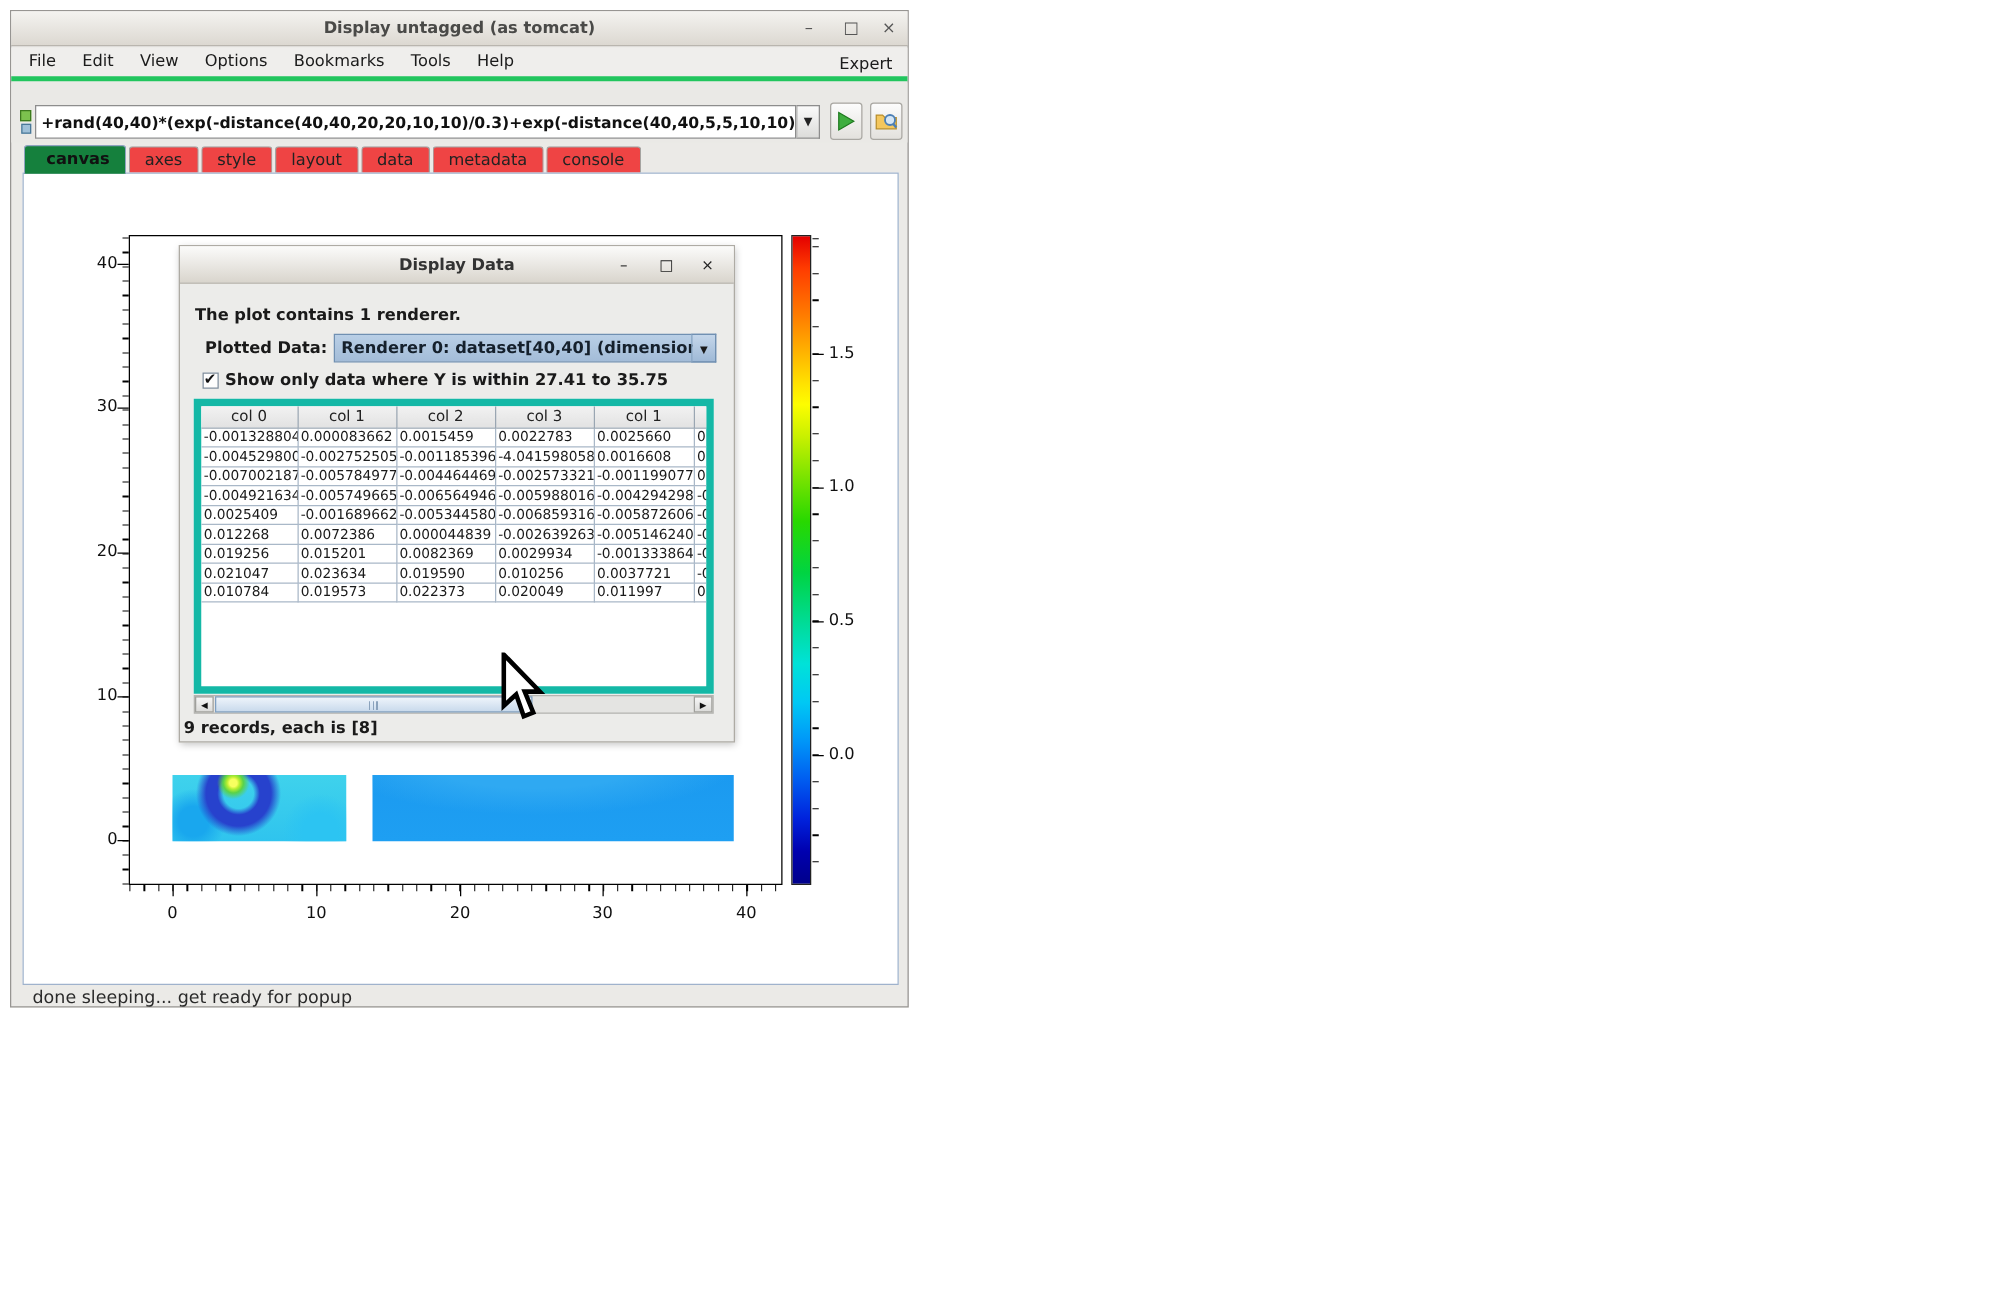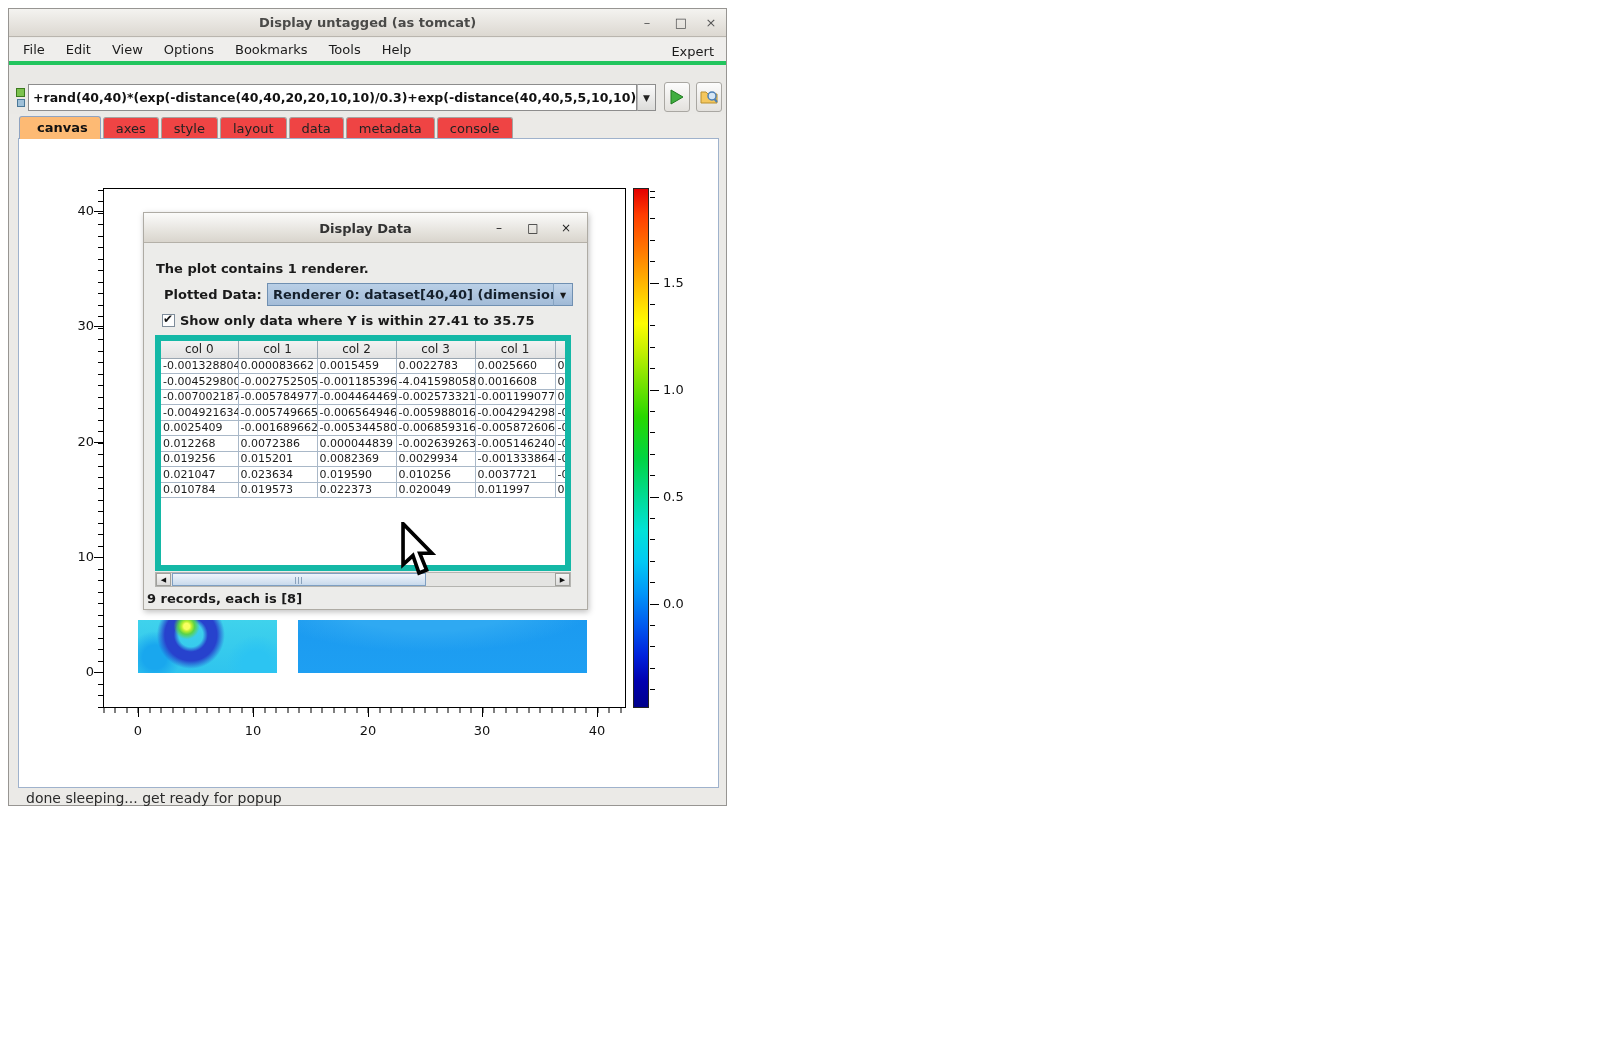--- a/index.html
+++ b/index.html
@@ -25,21 +25,21 @@
                font-size:12.5px; font-weight:bold; color:#111; line-height:25px; padding-left:4px; white-space:nowrap; overflow:hidden; }
   .uri-drop { position:absolute; left:628px; top:18px; width:19px; height:27px; background:linear-gradient(#fafafa,#dcdcda);
               border:1px solid #8d8d8d; border-left:1px solid #b5b5b5; font-size:9px; text-align:center; line-height:27px; color:#222; }
   .tbtn { position:absolute; top:16px; width:26px; height:30px; background:linear-gradient(#fcfcfc,#e3e1dd); border:1px solid #a9a7a2; border-radius:3px; }
   .tbtn svg { position:absolute; left:3px; top:5px; }
 
   
   .tabsrow { position:absolute; left:0; top:107px; width:100%; height:23px; display:flex; gap:2px; padding-left:10px; }
   .tab { height:22px; margin-top:1px; padding:3px 12px 0 12px; font-size:13px; color:#222; background:#ef4444;
          border:1px solid #a5a3a0; border-bottom:none; border-radius:3px 3px 0 0; cursor:default; }
-  .tab.active { background:#fdba74; border-color:#8fa3c0; height:23px; margin-top:0; font-weight:bold; color:#111; z-index:3;padding-left:17px; }
+  .tab.active { background:#15803d; border-color:#8fa3c0; height:23px; margin-top:0; font-weight:bold; color:#111; z-index:3;padding-left:17px; }
 
   
   .canvas { position:absolute; left:9px; top:129px; width:701px; height:650px; background:#fff; border:1px solid #9fb2cc; }
 
   
   .plotframe { position:absolute; left:103px; top:188px; width:523px; height:520px; border:1px solid #000; background:#fff; }
   .tickstrip { position:absolute; }
   .majtick { position:absolute; background:#000; }
   .ticklabel { position:absolute; font-size:13px; color:#111; }
   .cbar { position:absolute; left:633px; top:188px; width:16px; height:520px; border:1px solid #222;
@@ -55,21 +55,21 @@
         radial-gradient(circle 30px at 38% 28%, rgba(30,60,200,0) 12px, #2742cd 17px 26px, rgba(39,66,205,0) 34px),
         radial-gradient(circle 26px at 12% 70%, #19a7ee 0 12px, rgba(25,167,238,0) 26px),
         radial-gradient(circle 30px at 85% 85%, #2cc4f2 0 14px, rgba(44,196,242,0) 30px),
         linear-gradient(#3fd2ec,#2fc4ee); }
   .strip-right { position:absolute; left:298px; top:620px; width:289px; height:53px;
       background:
         radial-gradient(ellipse 220px 60px at 45% -25%, #2fa9f2 0 40%, rgba(47,169,242,0) 75%),
         linear-gradient(#1b9af0,#1e9ff2); }
 
   
-  .dialog { position:absolute; left:143px; top:212px; width:445px; height:398px; background:#ececea;
+  .dialog { position:absolute; left:143px; top:196px; width:445px; height:398px; background:#ececea;
             border:1px solid #aeaba4; box-shadow:1px 2px 6px rgba(0,0,0,0.25); z-index:10; }
   .dtitle { position:absolute; left:0; top:0; width:100%; height:30px;
             background:linear-gradient(#fbfbfa,#d9d5cd); border-bottom:1px solid #b4b0a8; }
   .dtitle .dtext { position:absolute; left:0; right:0; top:8px; text-align:center; font-size:13px; font-weight:bold; color:#333; }
   .dbtn { position:absolute; top:6px; width:20px; height:18px; text-align:center; font-size:12px; color:#222; line-height:18px; }
   .dlabel { position:absolute; font-size:13px; font-weight:bold; color:#1a1a1a; white-space:nowrap; }
   .combo { position:absolute; left:123px; top:70px; width:306px; height:23px;
            background:linear-gradient(#b9cfe6,#a3bcd8); border:1px solid #7090b2; font-size:13px; font-weight:bold; color:#15202c;
            line-height:21px; padding-left:5px; white-space:nowrap; overflow:hidden; }
   .combo-arrow { position:absolute; left:409px; top:70px; width:20px; height:23px; background:linear-gradient(#c4d6ea,#9fb9d6);

